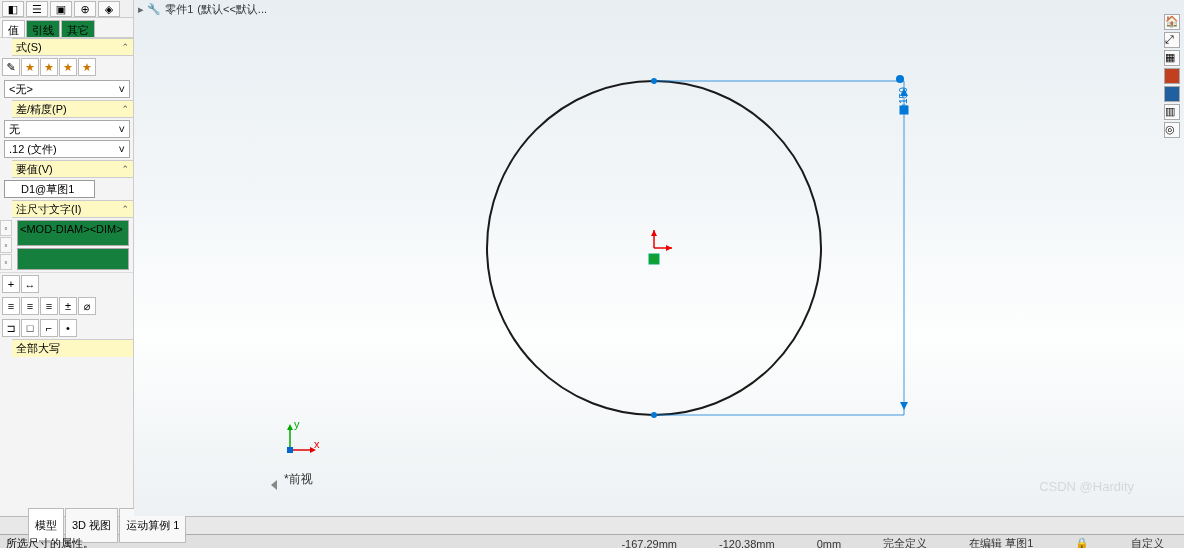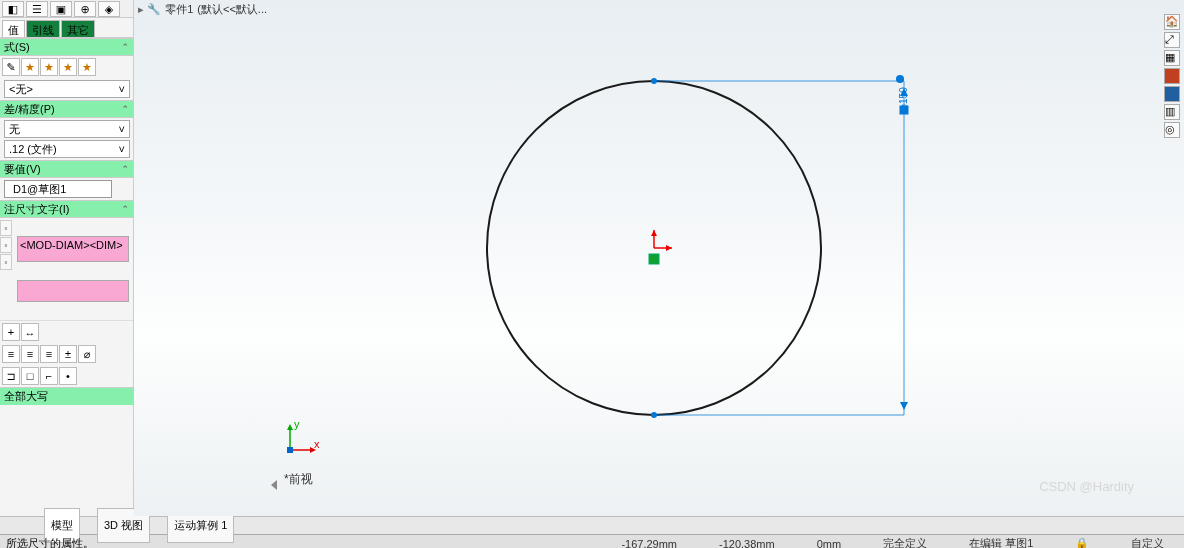--- a/index.html
+++ b/index.html
@@ -5,40 +5,40 @@
 * { margin: 0; padding: 0; box-sizing: border-box; font-family: "Microsoft YaHei", sans-serif; font-size: 11px; }
 body { width: 1184px; height: 548px; background: #f0f0f0; position: relative; overflow: hidden; }
 .main { display: flex; height: 516px; }
 .panel { width: 134px; background: #f4f4f4; border-right: 1px solid #ccc; overflow: hidden; }
 .panel-top-tabs { height: 18px; background: #f0f0f0; display: flex; gap: 2px; padding: 1px 2px; border-bottom: 1px solid #ccc; }
 .ptab { width: 22px; height: 16px; border: 1px solid #bbb; background: #fafafa; display: flex; align-items: center; justify-content: center; cursor: pointer; }
 .title-row { height: 22px; display: flex; align-items: center; justify-content: space-between; padding: 0 4px; border-bottom: 1px solid #ddd; }
 .subtabs { height: 20px; display: flex; gap: 1px; padding: 2px 2px 0; border-bottom: 1px solid #ccc; }
 .subtab { padding: 2px 5px; background: #15803d; border: 1px solid #bbb; border-bottom: none; cursor: pointer; }
 .subtab.sel { background: #fff; }
-.section-hd { height: 18px; background: #86efac; border-top: 1px solid #ccc; border-bottom: 1px solid #ccc; padding: 2px 4px; display: flex; align-items: center; justify-content: space-between; }
+.section-hd { height: 18px; background: #fef9c3; border-top: 1px solid #ccc; border-bottom: 1px solid #ccc; padding: 2px 4px; display: flex; align-items: center; justify-content: space-between; margin-left: 12px; }
 .collapse-chevron { font-size: 9px; color: #555; }
 .btn-row { display: flex; gap: 1px; padding: 2px; }
 .btn-sm { width: 18px; height: 18px; border: 1px solid #bbb; background: #fff; display: flex; align-items: center; justify-content: center; cursor: pointer; }
 .dd { width: 126px; height: 18px; border: 1px solid #aaa; background: #fff; margin: 2px 4px; display: flex; align-items: center; justify-content: space-between; padding: 0 4px; cursor: pointer; }
-.inp { width: 108px; height: 18px; border: 1px solid #999; background: #fff; margin: 2px 4px; padding: 0 8px; display: flex; align-items: center; }
+.inp { width: 91px; height: 18px; border: 1px solid #999; background: #fff; margin: 2px 4px; padding: 0 16px; display: flex; align-items: center; }
 .inp-wrap { display: flex; align-items: center; gap: 1px; padding: 0 4px; }
 .spin { width: 11px; height: 9px; border: 1px solid #999; background: #f0f0f0; cursor: pointer; }
-.txtarea { width: 126px; border: 1px solid #aaa; background: #f9a8d4; margin: 18px 4px; padding: 2px; min-height: 26px; }
+.txtarea { width: 126px; border: 1px solid #aaa; background: #15803d; margin: 2px 4px; padding: 2px; min-height: 26px; }
 .icon-col { width: 14px; display: flex; flex-direction: column; gap: 1px; padding: 2px 0; }
 .icon-col .btn-sm { width: 12px; height: 16px; border: 1px solid #ccc; background: #f8f8f8; font-size: 8px; }
 .drawing { flex: 1; position: relative; background: linear-gradient(180deg,#e8eef2 0%,#f4f7f9 40%,#fdfefe 65%,#edf1f3 100%); }
 .breadcrumb { position: absolute; top: 2px; left: 4px; display: flex; align-items: center; gap: 4px; color: #333; }
 .right-bar { position: absolute; right: 2px; top: 14px; width: 18px; display: flex; flex-direction: column; gap: 2px; }
 .rb-btn { width: 16px; height: 16px; background: #fafafa; border: 1px solid #aaa; cursor: pointer; }
 .coord { position: absolute; left: 150px; bottom: 60px; }
 .viewname { position: absolute; left: 150px; bottom: 28px; color: #333; font-size: 12px; text-align: right; }
 .expand-tri { position: absolute; left: 137px; bottom: 26px; width: 0; height: 0; border-top: 5px solid transparent; border-bottom: 5px solid transparent; border-right: 6px solid #888; cursor: pointer; }
 .bottom-tabs { height: 18px; background: #e8e8e8; border-top: 1px solid #bbb; display: flex; align-items: center; padding-left: 2px; }
-.btab { padding: 9px 6px; background: #f8f8f8; border: 1px solid #bbb; margin-right: 1px; cursor: pointer; margin-left: 16px; }
+.btab { padding: 9px 6px; background: #f8f8f8; border: 1px solid #bbb; margin-right: 1px; cursor: pointer; }
 .btab.active { background: #fff; }
 .status { height: 18px; background: #e0e0e0; border-top: 1px solid #aaa; display: flex; align-items: center; padding: 0 6px; gap: 28px; }
 .status .spacer { flex: 1; }
 .rt { color: #333; margin-right: 14px; text-align: right; }
 .watermark { position:absolute; right:50px; bottom:22px; color:#bbb; opacity:0.5; font-size:13px; pointer-events:none; }
 svg { display:block; }
 .circle-main { fill: none; stroke: #1a1a1a; stroke-width: 2; }
 .dim-ext { stroke: #0078d7; stroke-width: 0.75; }
 .node { fill: #0078d7; }
 .node-green { fill: #0fa030; stroke:#0a6; }

